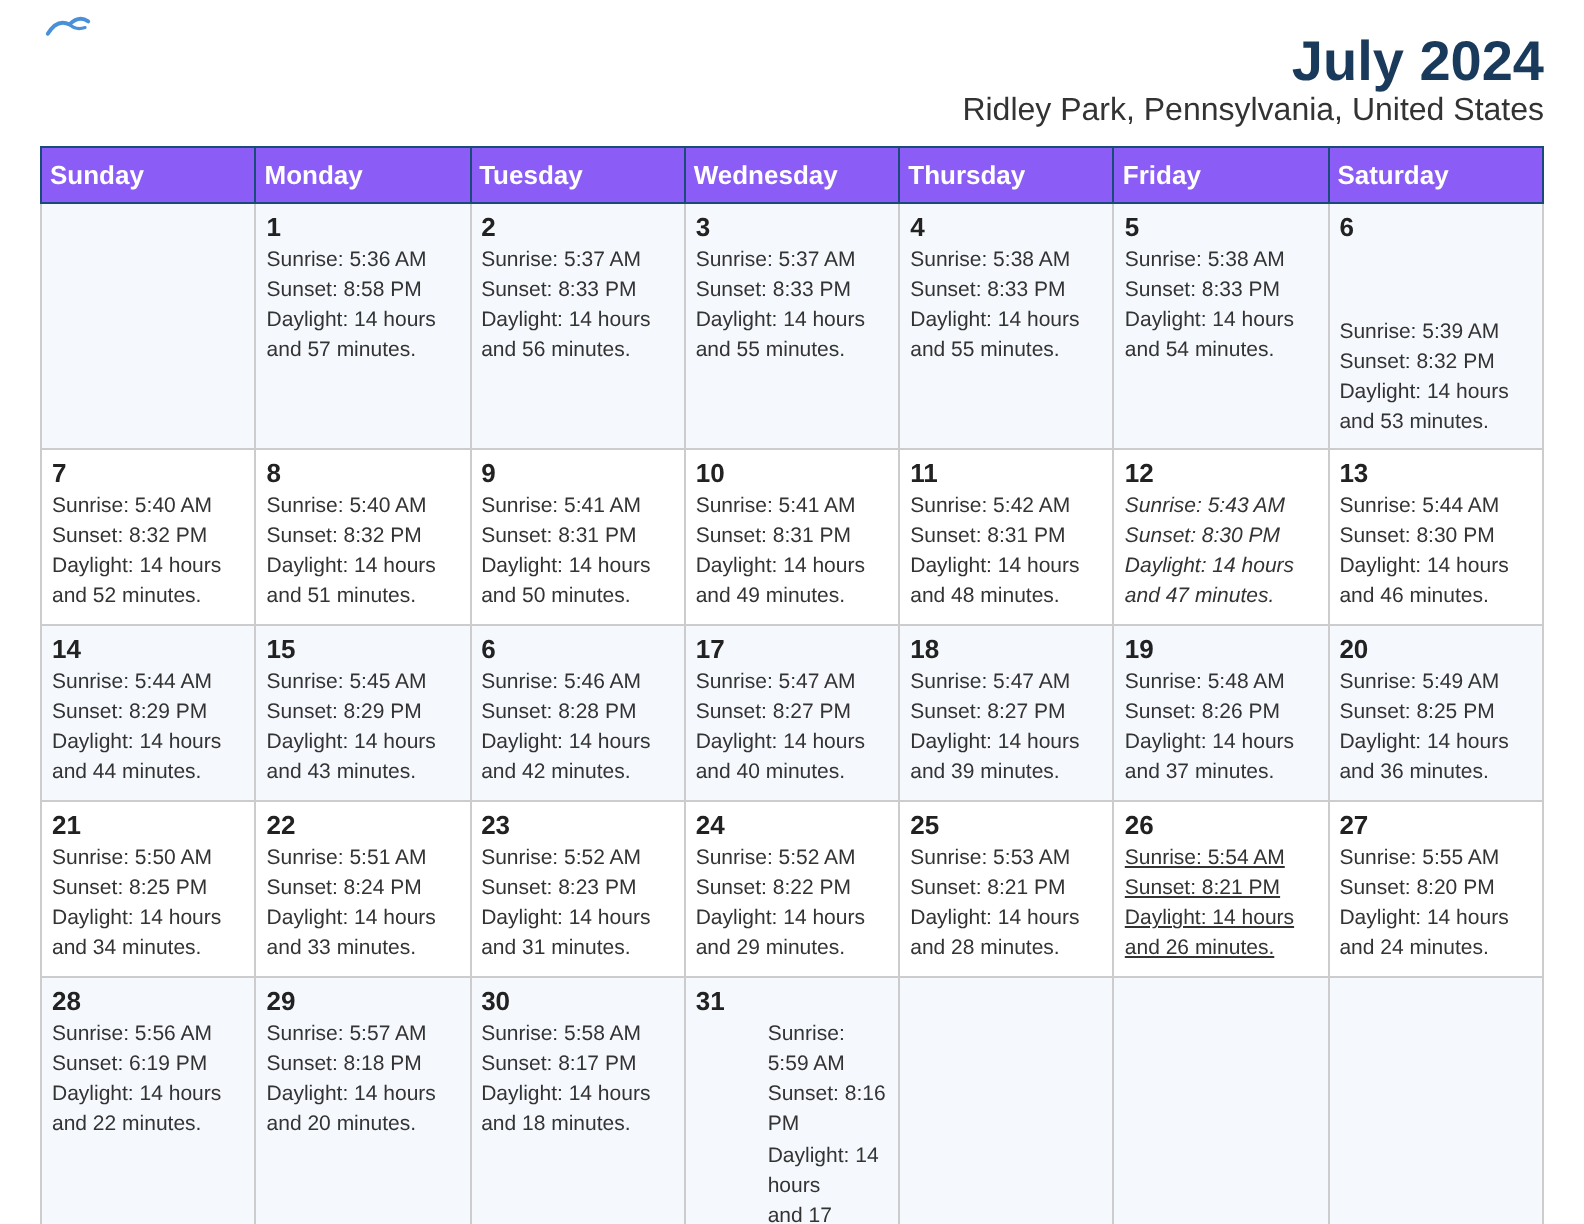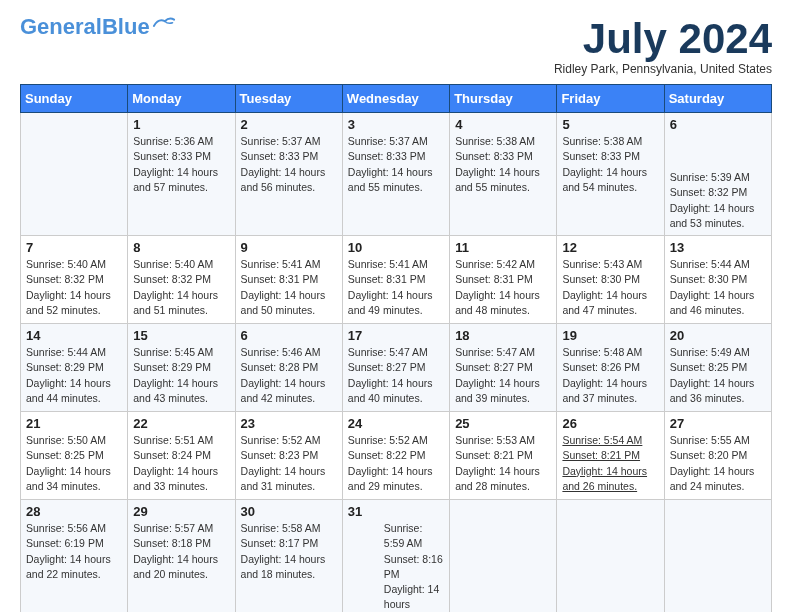--- a/index.html
+++ b/index.html
@@ -33,36 +33,36 @@
     .logo-bird {
       width: 24px;
       height: 14px;
       margin-left: 48px;
       margin-top: -4px;
     }
     .title-block {
       text-align: right;
     }
     .month-year {
-      font-size: 42px;
+      font-size: 28px;
       font-weight: bold;
       color: #1a3a5c;
       line-height: 1.1;
     }
     .location {
-      font-size: 12px;
+      font-size: 16px;
       color: #333;
     }
     table {
       width: 100%;
       border-collapse: collapse;
       table-layout: fixed;
     }
     thead tr th {
-      background: #3b82f6;
+      background: #8b5cf6;
       color: #fff;
       font-size: 13px;
       font-weight: bold;
       padding: 6px 4px;
       text-align: left;
       border: 1px solid #1a4a7a;
     }
     tbody tr td {
       vertical-align: top;
       border: 1px solid #ccc;
@@ -90,23 +90,20 @@
       line-height: 1.45;
       color: #333;
     }
   </style>
 </head>
 <body>
 
 <div class="header">
   <div class="logo">
     <div style="display:flex; align-items:center;">
-      <span class="logo-text">
-        <span>General</span><span style="color:#4a90d9;">Blue</span>
-      </span>
       <svg class="logo-bird" viewBox="0 0 30 18" style="margin-left:2px;margin-top:-10px;">
         <path d="M2,14 Q8,4 16,8 Q22,2 28,6" stroke="#4a90d9" stroke-width="2.5" fill="none" stroke-linecap="round"></path>
         <path d="M16,8 Q20,12 26,10" stroke="#4a90d9" stroke-width="2" fill="none" stroke-linecap="round"></path>
       </svg>
     </div>
   </div>
   <div class="title-block">
     <div class="month-year">July 2024</div>
     <div class="location">Ridley Park, Pennsylvania, United States</div>
   </div>
@@ -125,21 +122,21 @@
         <th>Saturday</th>
       </tr>
   </thead>
   <tbody id="calendar-body">
 
   <tr>
         <td></td>
         <td>
           <span class="day-number">1</span>
           <div class="cell-content" style="white-space: pre-line;">Sunrise: 5:36 AM
-Sunset: 8:33 PM
+Sunset: 8:58 PM
 Daylight: 14 hours
 and 57 minutes.</div>
         </td>
         <td>
           <span class="day-number">2</span>
           <div class="cell-content" style="white-space: pre-line;">Sunrise: 5:37 AM
 Sunset: 8:33 PM
 Daylight: 14 hours
 and 56 minutes.</div>
         </td>
@@ -203,21 +200,21 @@
         </td>
         <td>
           <span class="day-number">11</span>
           <div class="cell-content" style="white-space: pre-line;">Sunrise: 5:42 AM
 Sunset: 8:31 PM
 Daylight: 14 hours
 and 48 minutes.</div>
         </td>
         <td>
           <span class="day-number">12</span>
-          <div class="cell-content" style="white-space: pre-line;">Sunrise: 5:43 AM
+          <div class="cell-content" style="white-space: pre-line; font-style: italic;">Sunrise: 5:43 AM
 Sunset: 8:30 PM
 Daylight: 14 hours
 and 47 minutes.</div>
         </td>
         <td>
           <span class="day-number">13</span>
           <div class="cell-content" style="white-space: pre-line;">Sunrise: 5:44 AM
 Sunset: 8:30 PM
 Daylight: 14 hours
 and 46 minutes.</div>

